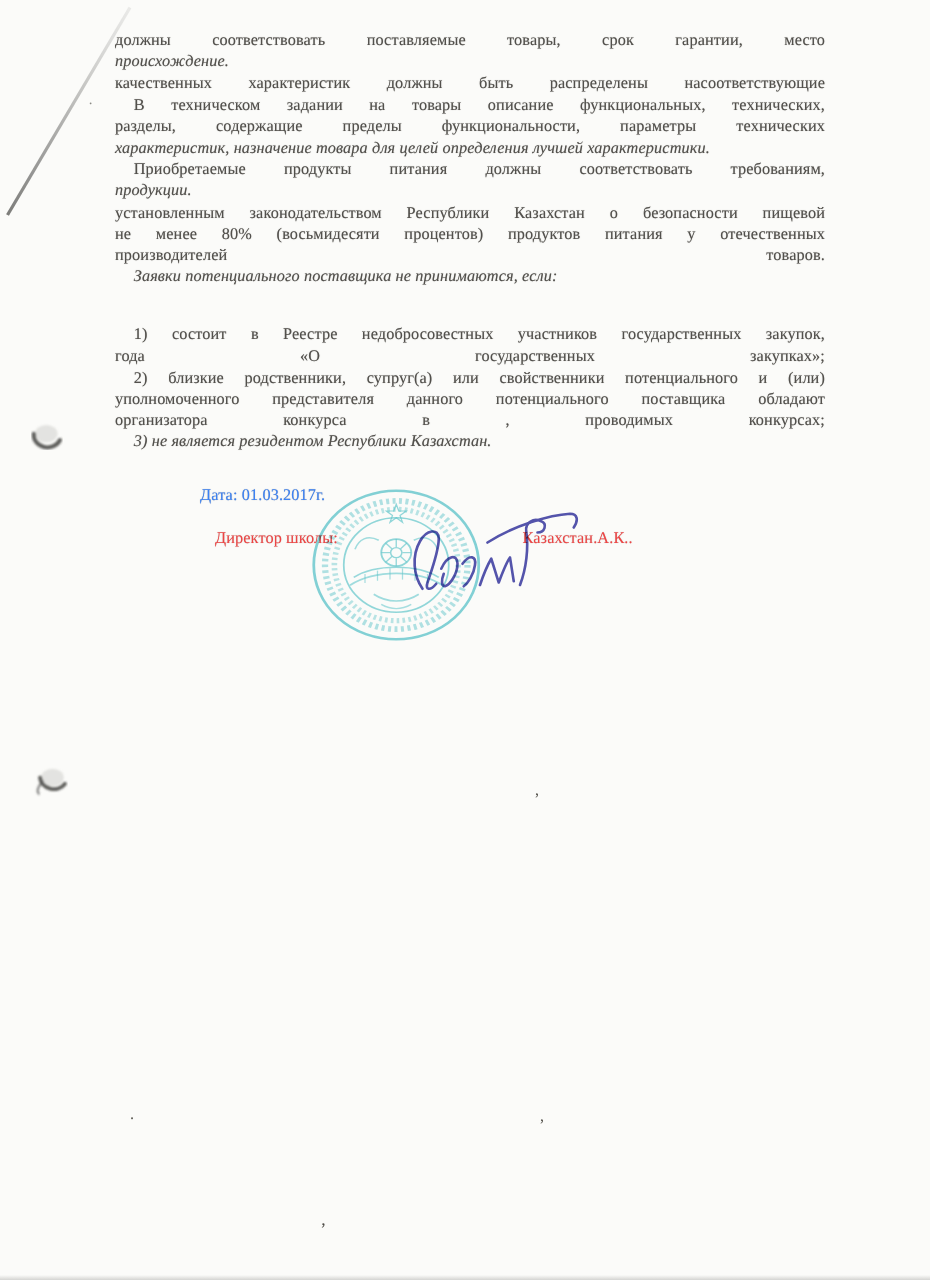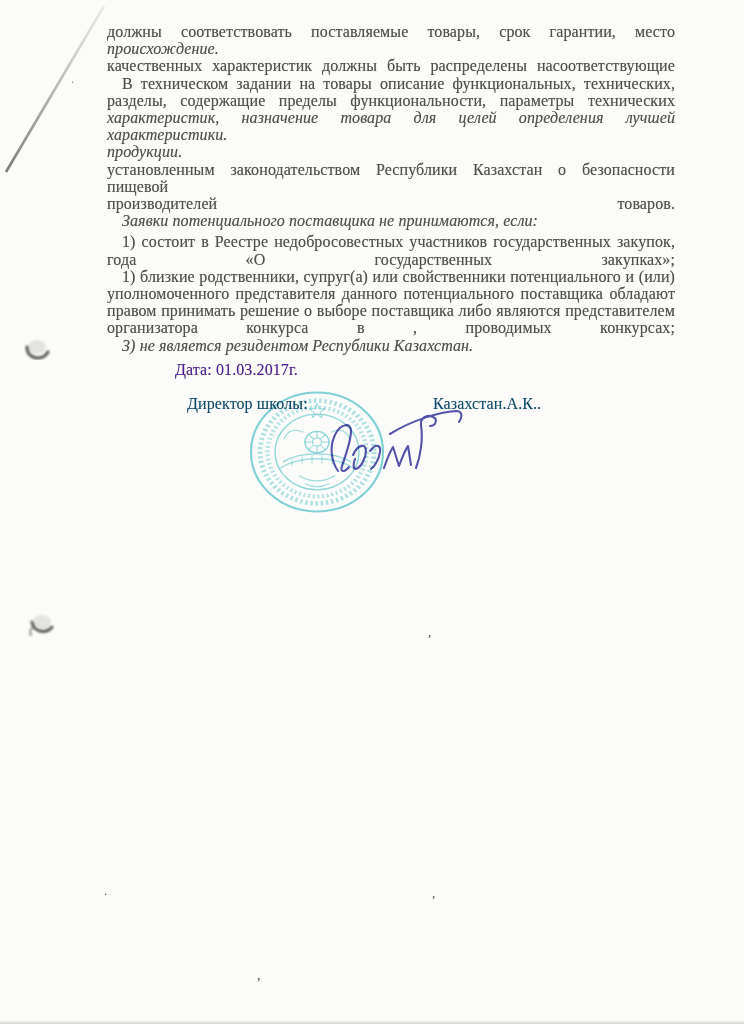--- a/index.html
+++ b/index.html
@@ -4,34 +4,34 @@
 <style>
   html,body{margin:0;padding:0;}
   body{
     width:744px;height:1024px;position:relative;overflow:hidden;
     background:#fbfbf9;
     font-family:"Liberation Serif","DejaVu Serif",serif;
   }
   .sheet{position:absolute;inset:0;}
   
   .doc{
-    position:absolute;left:107px;top:23px;width:568px;
-    font-size:16px;line-height:17.2px;color:#52504c;
+    position:absolute;left:92px;top:23px;width:568px;
+    font-size:13px;line-height:17.2px;color:#52504c;
     letter-spacing:.1px;
     text-shadow:0 0 .7px rgba(82,80,76,.5);
   }
   .line{white-space:normal;text-align:justify;}
   .jst{text-align-last:justify;}
   .lft{text-align-last:left;font-style:italic;}
   .ind{text-indent:15px;}
   .date-line{
-    margin-top:7px;margin-left:68px;color:#4c1d95;
+    margin-top:25px;margin-left:68px;color:#3b82f6;
   }
   .sig-row{
-    margin-top:17px;position:relative;color:#0c4a6e;
+    margin-top:17px;position:relative;color:#ef4444;
     text-shadow:0 0 .8px rgba(150,148,144,.6);
     font-family:Liberation Serif, serif;
   }
   .sig-row .role{margin-left:80px;}
   .sig-row .name{position:absolute;left:326px;top:0;}
   
   .overlay{position:absolute;inset:0;pointer-events:none;}
   .bottom-edge{
     position:absolute;left:0;right:0;bottom:0;height:4px;
     background:linear-gradient(to bottom,rgba(190,190,188,0),rgba(165,165,162,.45));
@@ -43,29 +43,30 @@
 <div class="sheet">
 
   <div class="doc">
     <div id="bodyLines">
         <div class="line jst">должны соответствовать поставляемые товары, срок гарантии, место</div>
         <div class="line lft">происхождение.</div>
         <div class="line jst">качественных характеристик должны быть распределены насоответствующие</div>
         <div class="line jst ind">В техническом задании на товары описание функциональных, технических,</div>
         <div class="line jst">разделы, содержащие пределы функциональности, параметры технических</div>
         <div class="line lft">характеристик, назначение товара для целей определения лучшей характеристики.</div>
+        <div class="line jst ind">Приобретаемые продукты питания должны соответствовать требованиям,</div>
         <div class="line lft">продукции.</div>
         <div class="line jst">установленным законодательством Республики Казахстан о безопасности пищевой</div>
+        <div class="line jst">не менее 80% (восьмидесяти процентов) продуктов питания у отечественных</div>
         <div class="line jst">производителей товаров.</div>
         <div class="line lft ind">Заявки потенциального поставщика не принимаются, если:</div>
-        <div class="line jst ind" style="margin-top: 4px;">1) состоит в Реестре недобросовестных участников государственных закупок,</div>
+        <div class="line jst ind" style="margin-top: 29px;">1) состоит в Реестре недобросовестных участников государственных закупок,</div>
         <div class="line jst">года «О государственных закупках»;</div>
-        <div class="line jst ind">1) близкие родственники, супруг(а) или свойственники потенциального и (или)</div>
+        <div class="line jst ind">2) близкие родственники, супруг(а) или свойственники потенциального и (или)</div>
         <div class="line jst">уполномоченного представителя данного потенциального поставщика обладают</div>
-        <div class="line jst">правом принимать решение о выборе поставщика либо являются представителем</div>
         <div class="line jst">организатора конкурса в , проводимых конкурсах;</div>
         <div class="line lft ind">3) не является резидентом Республики Казахстан.</div>
       </div>
     <div class="date-line">Дата: 01.03.2017г.</div>
     <div class="sig-row">
       <span class="role">Директор школы:</span>
       <span class="name">Казахстан.А.К..</span>
     </div>
   </div>
 

